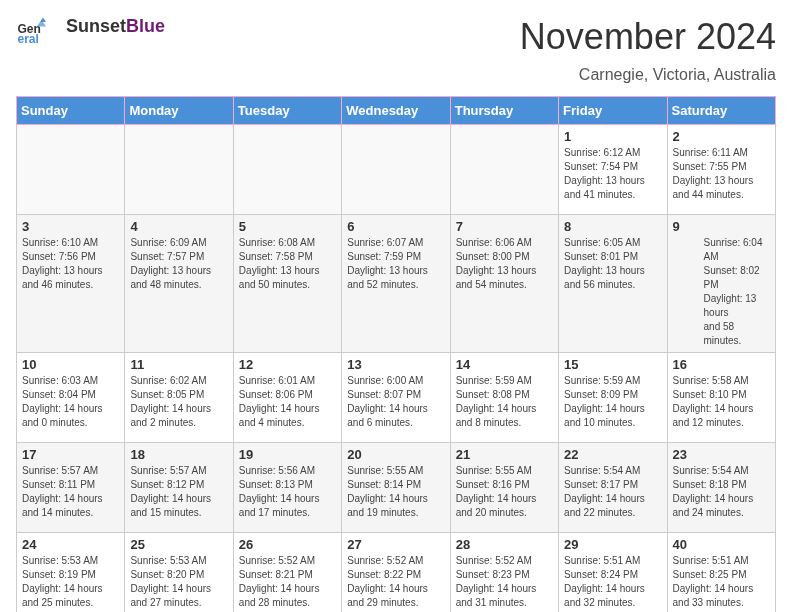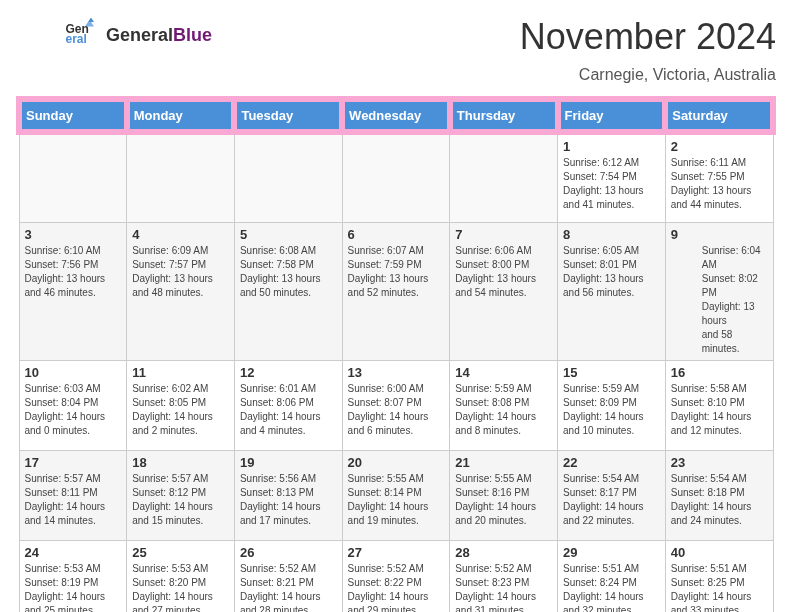--- a/index.html
+++ b/index.html
@@ -11,23 +11,22 @@
       padding: 16px;
     }
     .header-area {
       display: flex;
       justify-content: space-between;
       align-items: flex-start;
       margin-bottom: 12px;
     }
     .logo {
       display: flex;
-      align-items: flex-end;
-      gap: 12px;
-      margin-left: 48px;
+      align-items: flex-start;
+      gap: 20px;
     }
     .logo-text-general {
       font-size: 18px;
       font-weight: bold;
       color: #333;
     }
     .logo-text-blue {
       font-size: 18px;
       font-weight: bold;
       color: #701a75;
@@ -54,21 +53,21 @@
       border-collapse: collapse;
       table-layout: fixed;
     }
     th {
       background-color: #4a90d9;
       color: #fff;
       font-size: 13px;
       font-weight: bold;
       padding: 6px 4px;
       text-align: left;
-      border: 6px solid #f9a8d4;
+      border: 1px solid #f9a8d4;
     }
     td {
       border: 1px solid #ccc;
       vertical-align: top;
       padding: 4px 5px;
       font-size: 10.5px;
       color: #333;
       background: #fff;
       min-height: 80px;
       height: 90px;
@@ -100,21 +99,21 @@
 
 <div class="header-area">
   <div class="logo">
     <svg class="logo-icon" viewBox="0 0 40 40">
       <text x="2" y="22" font-size="16" font-weight="bold" fill="#333">Gen</text>
       <text x="2" y="36" font-size="16" font-weight="bold" fill="#4a90d9">eral</text>
       <polygon points="32,8 40,8 36,2" fill="#4a90d9"></polygon>
       <polygon points="28,14 40,14 36,8 32,8" fill="#4a90d9" opacity="0.7"></polygon>
     </svg>
     <div>
-      <span class="logo-text-general">General</span><span class="logo-text-blue">Blue</span>
+      <span class="logo-text-general">Sunset</span><span class="logo-text-blue">Blue</span>
     </div>
   </div>
   <div class="title-area">
     <div class="month-title">November 2024</div>
     <div class="location-title">Carnegie, Victoria, Australia</div>
   </div>
 </div>
 
 <table>
   <thead>

